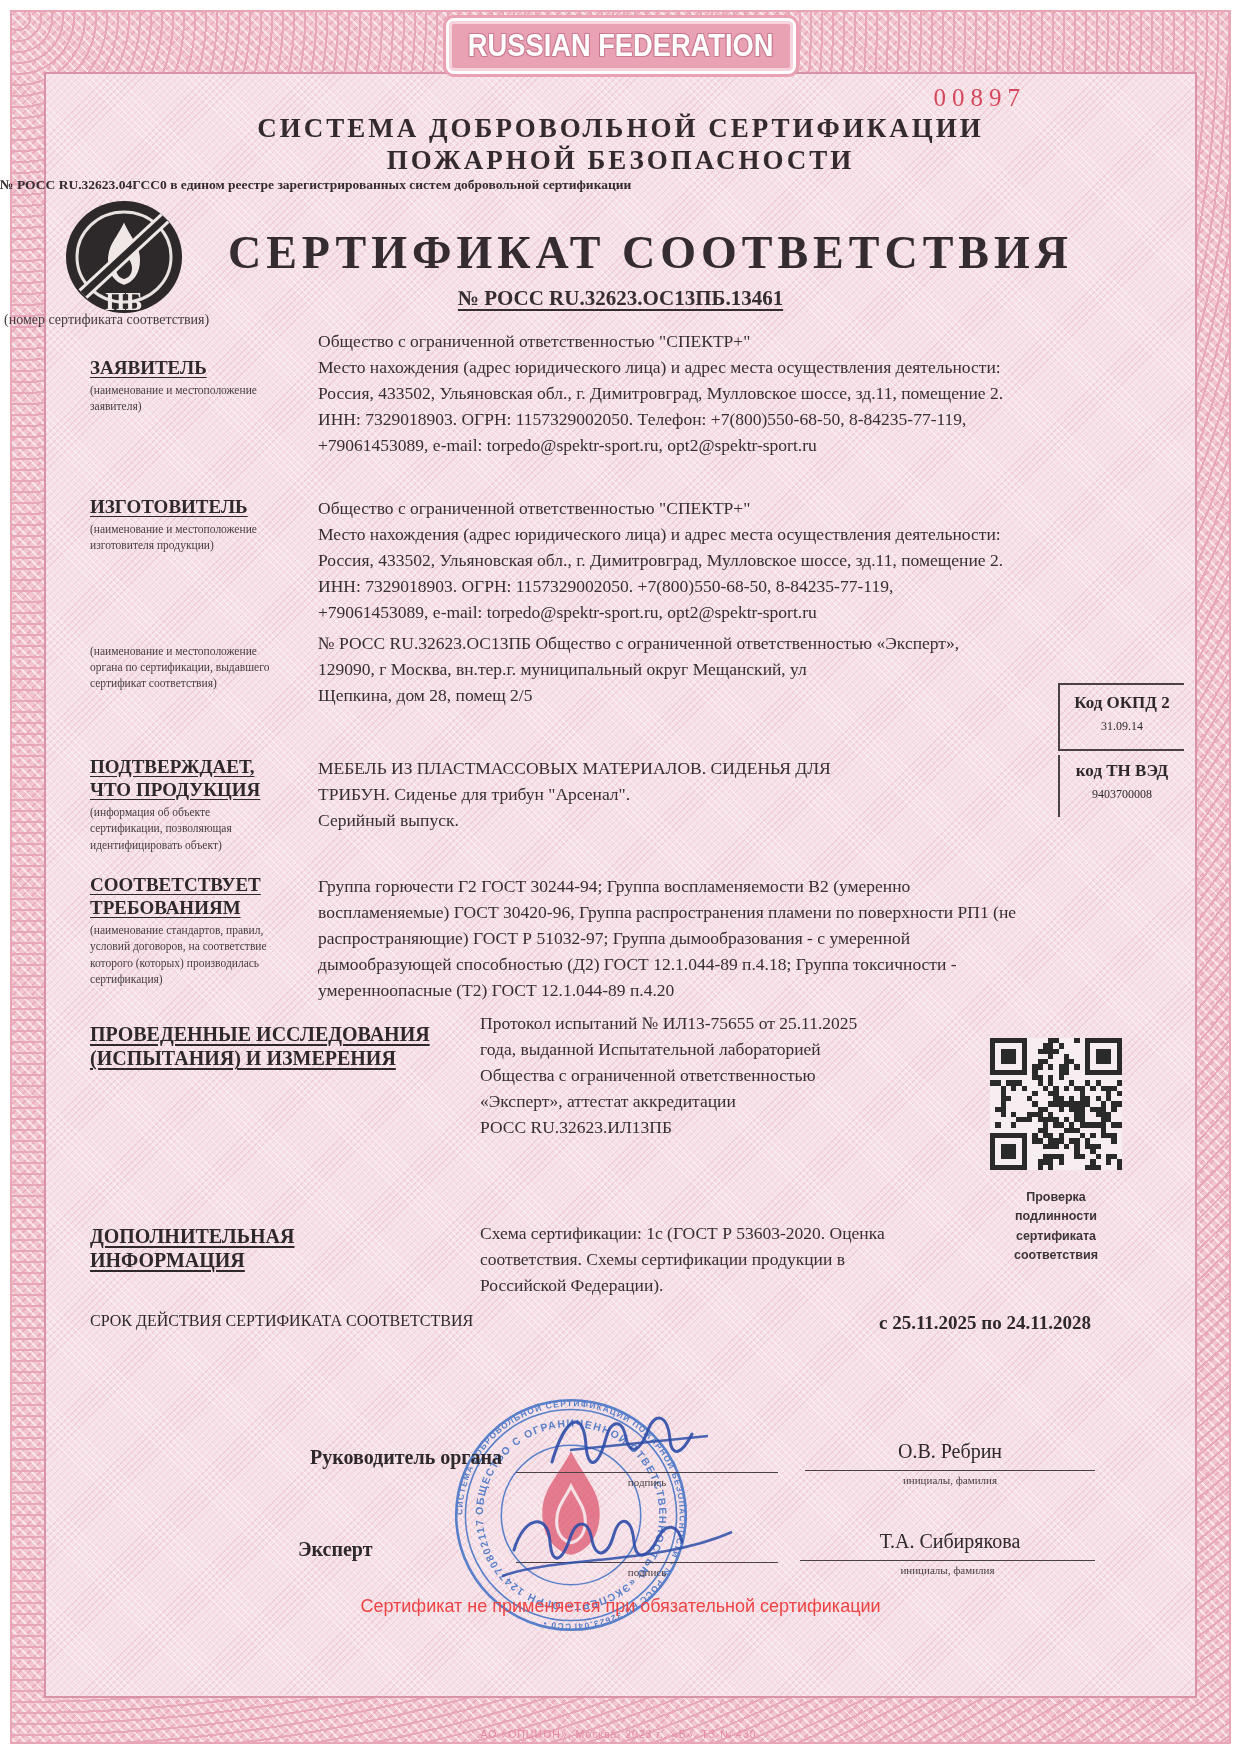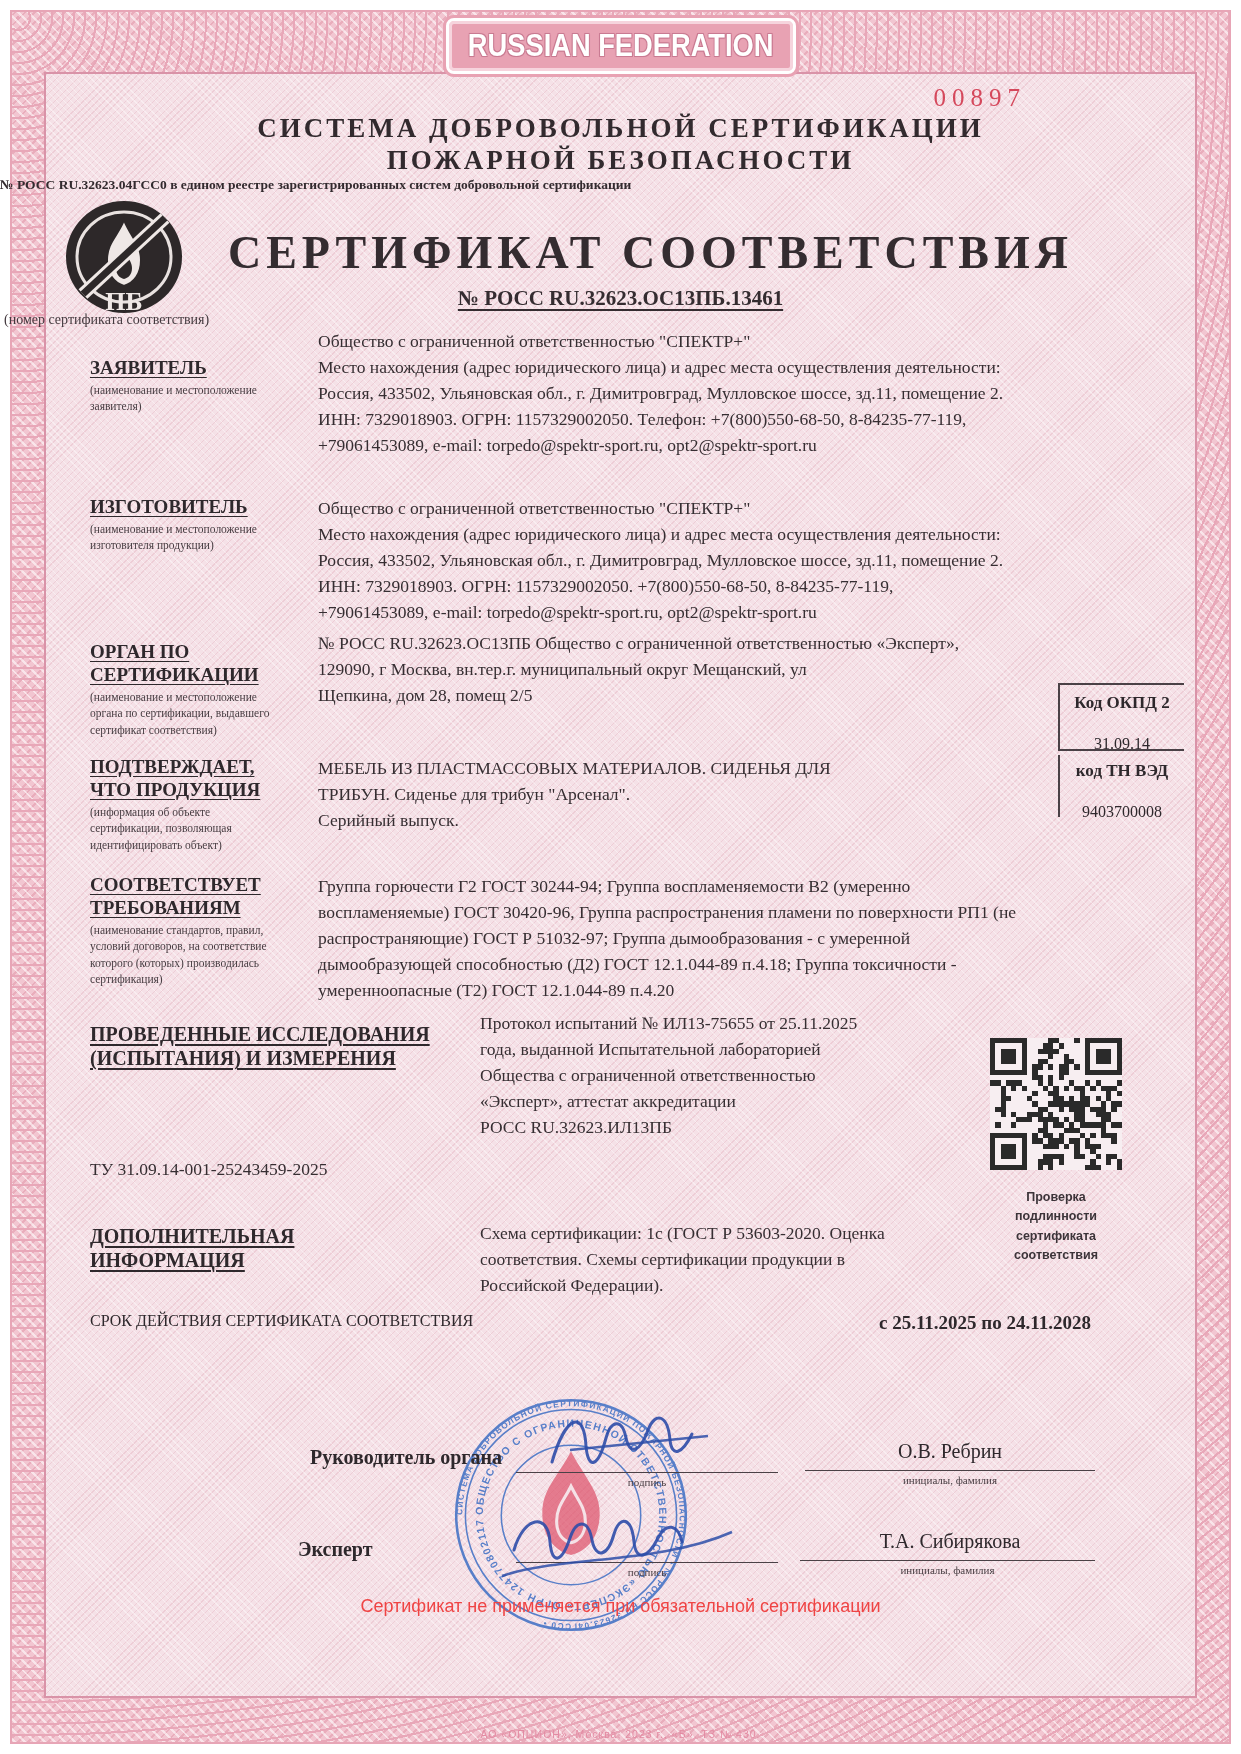--- a/index.html
+++ b/index.html
@@ -40,21 +40,21 @@
   .row{position:absolute;left:90px;right:66px;display:flex;}
   .label-col{width:228px;flex:none;}
   .label-col.wide{width:390px;}
   .sec-label{font-weight:bold;font-size:19px;line-height:1.22;color:#2e282c;text-decoration:underline;
     text-underline-offset:3px;white-space:pre-line;}
   .sublabel{font-size:11.5px;line-height:1.4;color:#473d42;margin-top:3px;white-space:pre-line;}
   .content{flex:1;font-size:17.5px;line-height:26px;color:#362e32;white-space:pre-line;}
   
   .code-box{position:absolute;left:1058px;width:124px;text-align:center;color:#2e282c;}
   .code-box .cb-label{font-weight:bold;font-size:17px;}
-  .code-box .cb-value{font-size:16px;margin-top:22px;}
+  .code-box .cb-value{font-size:12px;margin-top:6px;}
   .okpd{top:683px;height:56px;border:2px solid #4a4146;border-right:none;padding-top:8px;}
   .tnved{top:755px;height:56px;border-left:2px solid #4a4146;padding-top:6px;}
   
   .qr-wrap{position:absolute;left:990px;top:1038px;width:132px;}
   .qr-caption{margin-top:14px;text-align:center;font-family:"Liberation Sans","DejaVu Sans",sans-serif;
     font-weight:bold;font-size:12.5px;line-height:1.55;color:#3c3439;white-space:pre-line;}
   
   .validity{position:absolute;left:90px;right:150px;top:1312px;display:flex;justify-content:space-between;}
   .validity .v-label{font-weight:normal;font-size:16px;color:#2e282c;}
   .validity .v-value{font-weight:bold;font-size:19px;color:#2e282c;}
@@ -123,22 +123,20 @@
     </div>
     <div class="content">Общество с ограниченной ответственностью "СПЕКТР+"
 Место нахождения (адрес юридического лица) и адрес места осуществления деятельности:
 Россия, 433502, Ульяновская обл., г. Димитровград, Мулловское шоссе, зд.11, помещение 2.
 ИНН: 7329018903. ОГРН: 1157329002050.  +7(800)550-68-50, 8-84235-77-119,
 +79061453089, e-mail: torpedo@spektr-sport.ru, opt2@spektr-sport.ru</div>
   </div>
 
   <div class="row" style="top:630px">
     <div class="label-col" style="padding-top:10px">
-      <div class="sec-label">ОРГАН ПО
-СЕРТИФИКАЦИИ</div>
       <div class="sublabel">(наименование и местоположение
 органа по сертификации, выдавшего
 сертификат соответствия)</div>
     </div>
     <div class="content" style="max-width:660px">№ РОСС RU.32623.ОС13ПБ Общество с ограниченной ответственностью «Эксперт»,
 129090, г Москва, вн.тер.г. муниципальный округ Мещанский, ул
 Щепкина, дом 28, помещ 2/5</div>
   </div>
 
   <div class="code-box okpd">
@@ -480,21 +478,20 @@
         <rect x="5" y="24" width="1" height="1" fill="#2a2a2a"></rect>
         <rect x="6" y="24" width="1" height="1" fill="#2a2a2a"></rect>
       </svg>
     <div class="qr-caption">Проверка
 подлинности
 сертификата
 соответствия</div>
   </div>
 
   <div class="row" style="top:1140px">
-    <div class="content" style="padding-top:16px;max-width:480px">ТУ 31.09.14-001-25243459-2025</div>
   </div>
 
   <div class="row" style="top:1220px">
     <div class="label-col wide" style="padding-top:4px">
       <div class="sec-label" style="font-size:20px">ДОПОЛНИТЕЛЬНАЯ
 ИНФОРМАЦИЯ</div>
     </div>
     <div class="content" style="max-width:480px">Схема сертификации: 1с (ГОСТ Р 53603-2020. Оценка
 соответствия. Схемы сертификации продукции в
 Российской Федерации).</div>

